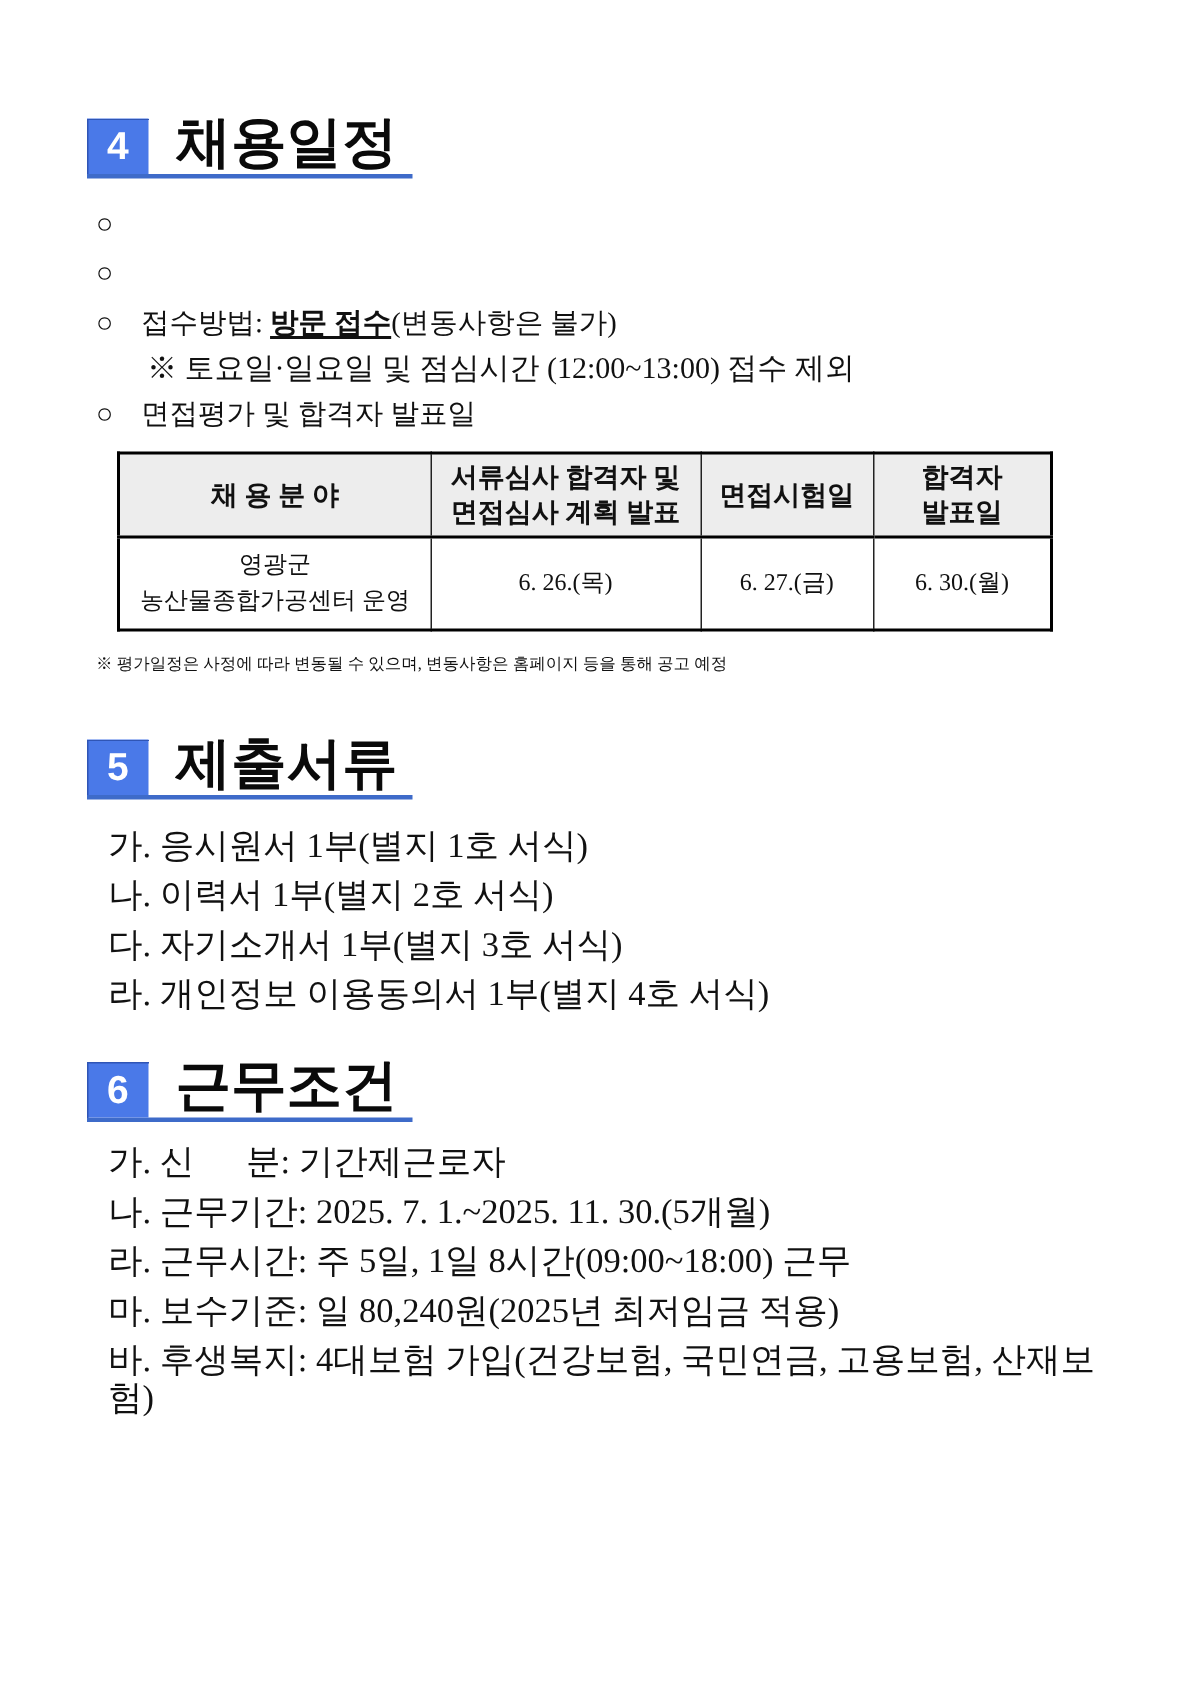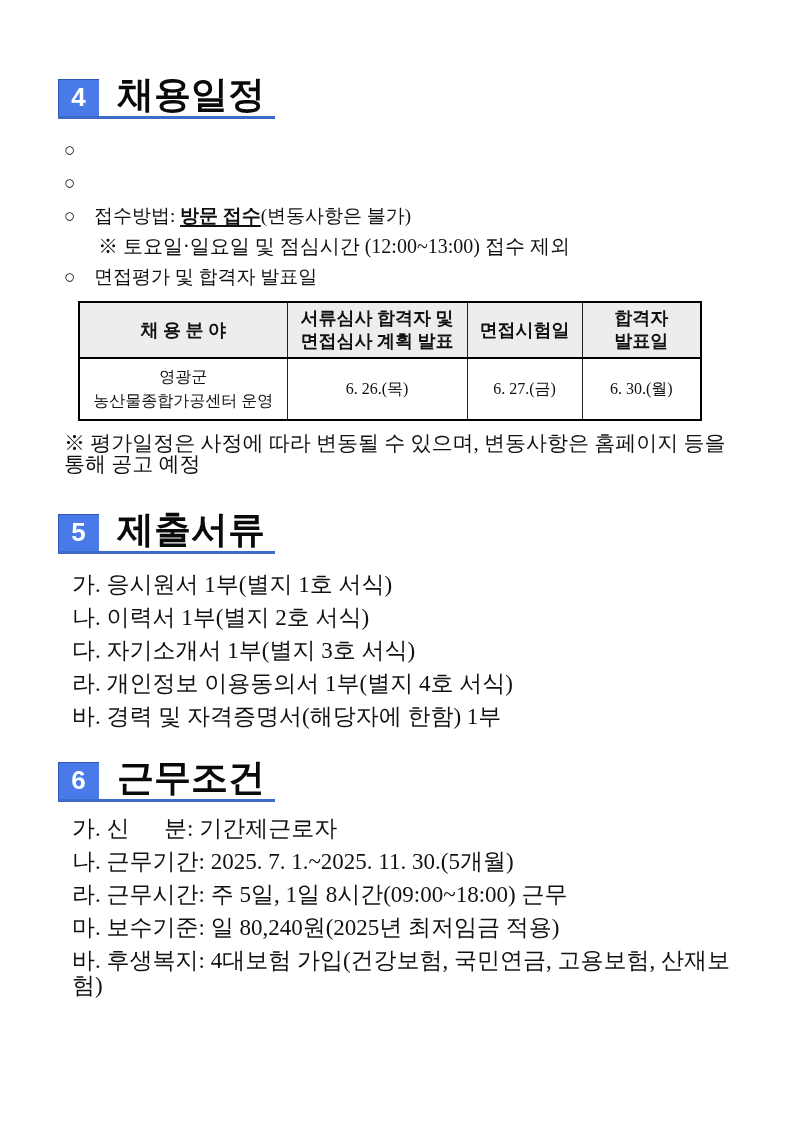--- a/index.html
+++ b/index.html
@@ -79,21 +79,21 @@
     line-height:23px;
     border-bottom:2px solid #000000;
   }
   .sched-table td {
     font-size:16px;
     height:56px;
     line-height:24px;
     font-weight:normal;
   }
   .footnote {
-    font-size:21px; line-height:21px;
+    font-size:11px; line-height:21px;
     margin:12px 0 0 6px;
     white-space:pre-wrap;
   }
   
   .sec5 { margin-top:36px; }
   .sec6 { margin-top:30px; }
   .doc-list { margin-top:18px; }
   .sec6 .doc-list { margin-top:14px; }
   .doc-list .item {
     font-size:23px; line-height:25px;
@@ -162,21 +162,20 @@
   <div class="sec5">
     <div class="section-header">
       <div class="num-box">5</div>
       <div class="section-title">제출서류</div>
     </div>
     <div class="doc-list">
       <div class="item">가. 응시원서 1부(별지 1호 서식)</div>
       <div class="item">나. 이력서 1부(별지 2호 서식)</div>
       <div class="item">다. 자기소개서 1부(별지 3호 서식)</div>
       <div class="item">라. 개인정보 이용동의서 1부(별지 4호 서식)</div>
-      <div class="item">바. 경력 및 자격증명서(해당자에 한함) 1부</div>
     </div>
   </div>
 
   <div class="sec6">
     <div class="section-header">
       <div class="num-box">6</div>
       <div class="section-title">근무조건</div>
     </div>
     <div class="doc-list">
       <div class="item">가. 신      분: 기간제근로자</div>

